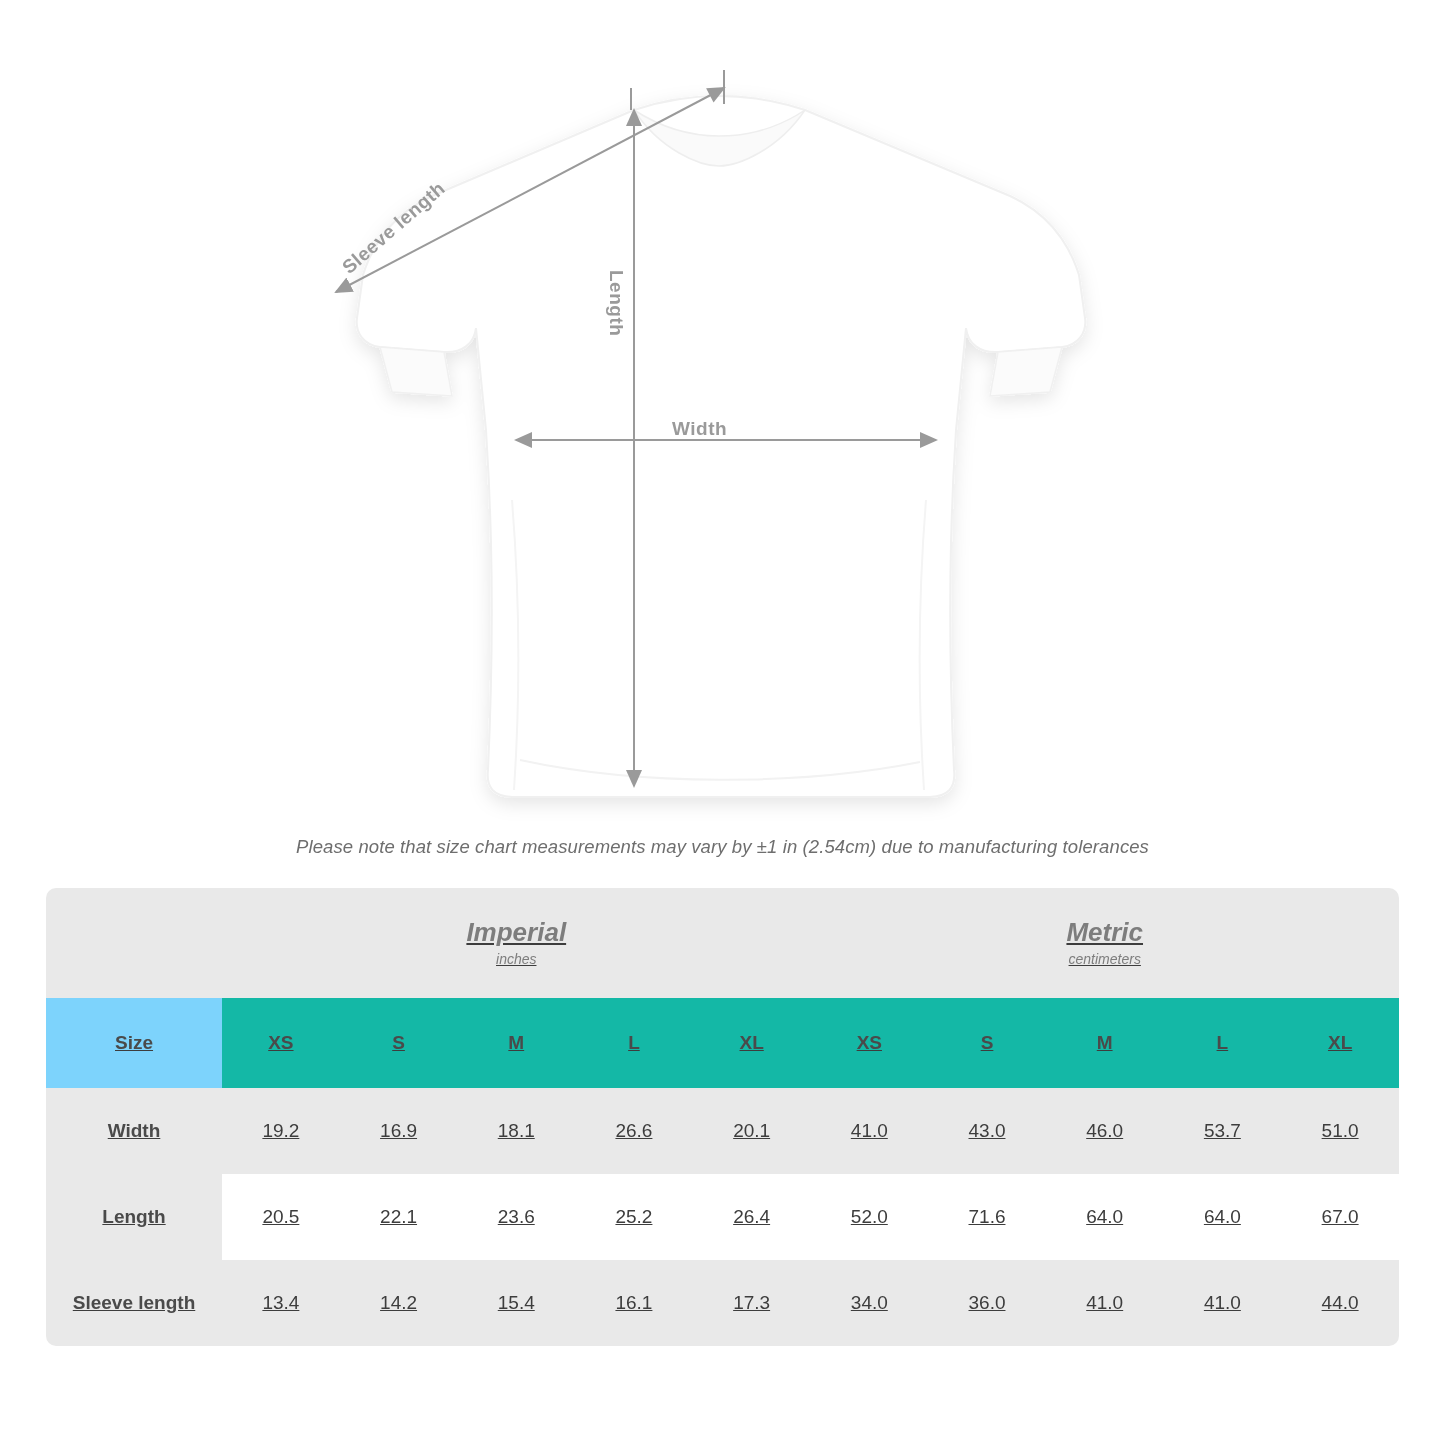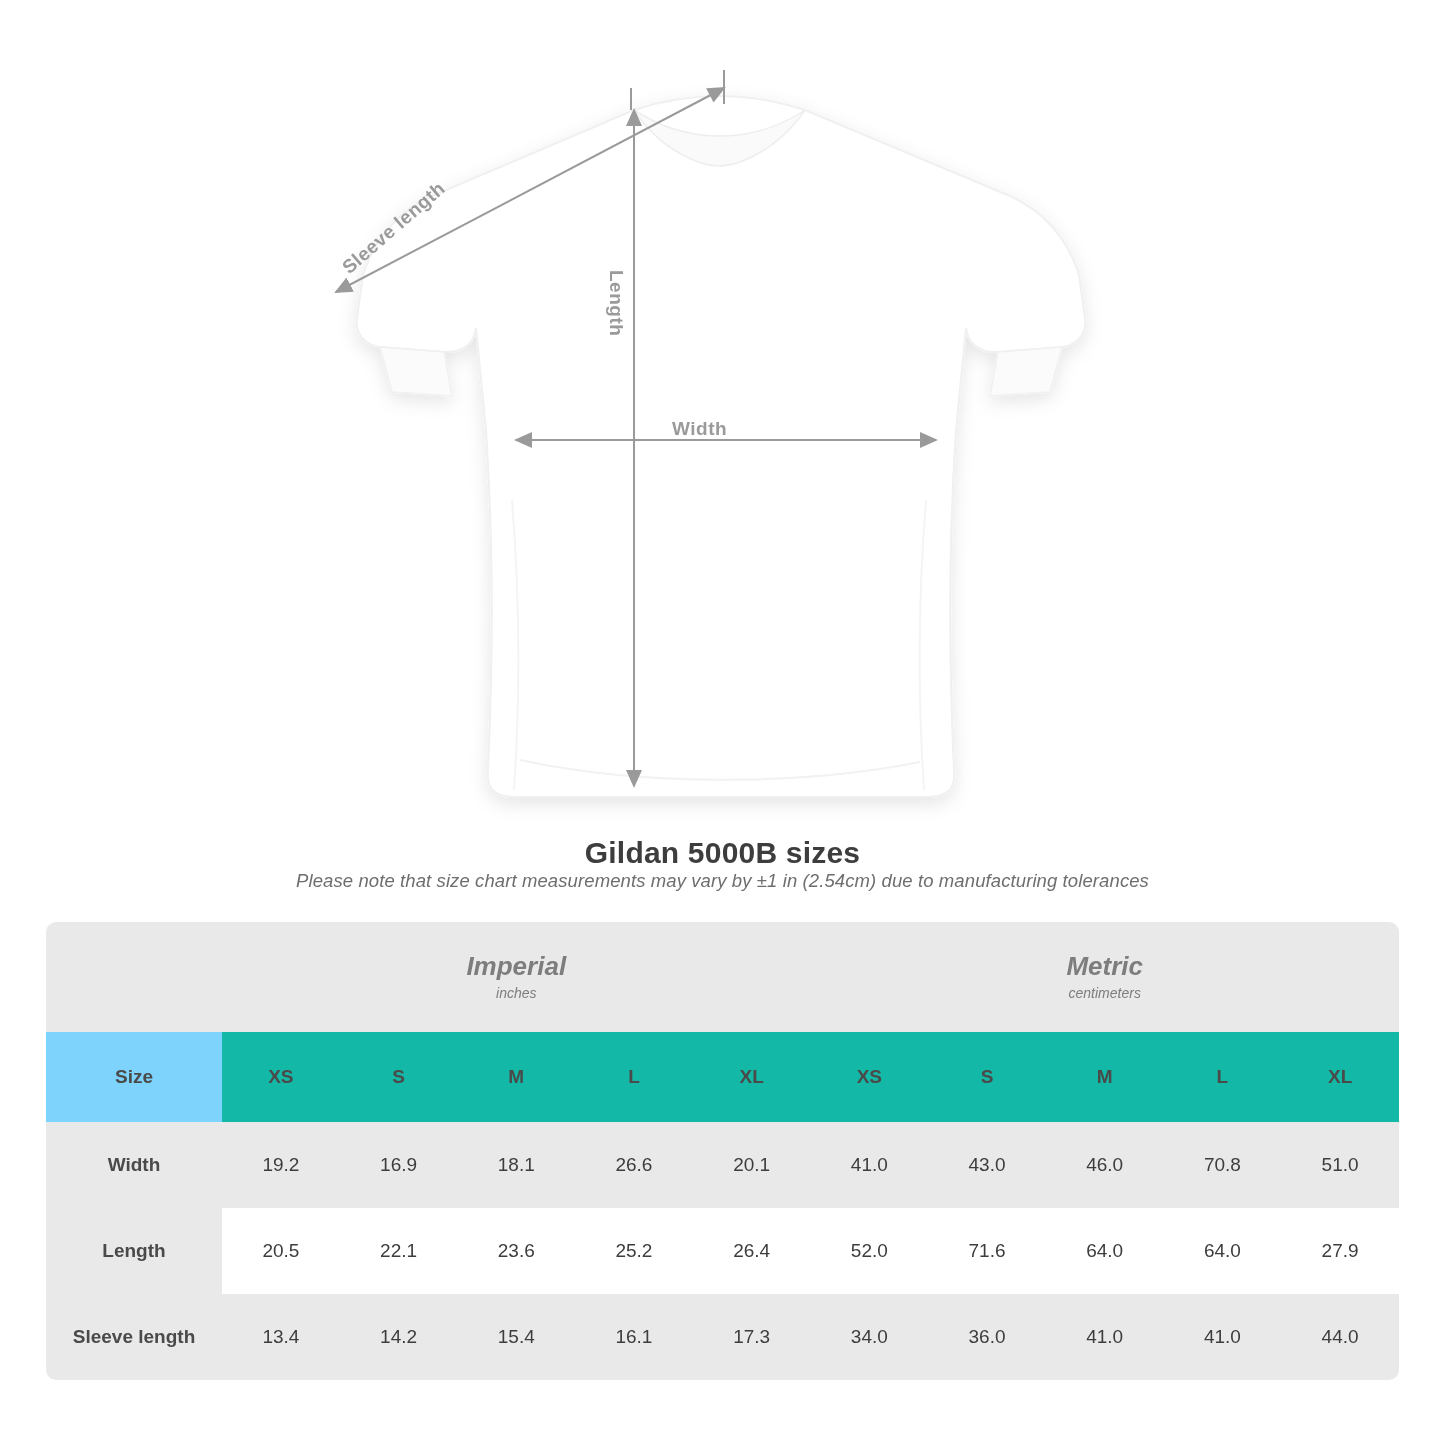--- a/index.html
+++ b/index.html
@@ -71,20 +71,21 @@
   .chart-note {
     font-size: 18.5px;
     font-style: italic;
     color: #6e6e6e;
     letter-spacing: 0.1px;
   }
 
   
   .table-wrap {
     margin: 30px 46px 12px 46px;
+    text-decoration: underline;
   }
   table.size-table {
     width: 1353px;
     border-collapse: collapse;
     table-layout: fixed;
   }
   table.size-table td,
   table.size-table th {
     border: none;
     text-align: center;
@@ -212,21 +213,20 @@
         <line x1="724" y1="70" x2="724" y2="104"></line>
       </g>
     </svg>
 
     <div class="dim-label" id="label-width">Width</div>
     <div class="dim-label" id="label-length">Length</div>
     <div class="dim-label" id="label-sleeve">Sleeve length</div>
   </div>
 
   <div class="title-block">
-    <h1 class="chart-title">Gildan 5000B sizes</h1>
     <div class="chart-note">Please note that size chart measurements may vary by ±1 in (2.54cm) due to manufacturing tolerances</div>
   </div>
 
   <div class="table-wrap">
     <table class="size-table">
       <colgroup>
         <col class="col-label">
         <col class="col-val">
           <col class="col-val">
           <col class="col-val">
@@ -269,36 +269,36 @@
         <tr class="data-row alt">
           <td class="row-label">Width</td>
           <td>19.2</td>
           <td>16.9</td>
           <td>18.1</td>
           <td>26.6</td>
           <td>20.1</td>
           <td>41.0</td>
           <td>43.0</td>
           <td>46.0</td>
-          <td>70.8</td>
+          <td>53.7</td>
           <td>51.0</td>
         </tr>
 
         <tr class="data-row">
           <td class="row-label">Length</td>
           <td>20.5</td>
           <td>22.1</td>
           <td>23.6</td>
           <td>25.2</td>
           <td>26.4</td>
           <td>52.0</td>
           <td>71.6</td>
           <td>64.0</td>
           <td>64.0</td>
-          <td>27.9</td>
+          <td>67.0</td>
         </tr>
 
         <tr class="data-row alt last">
           <td class="row-label">Sleeve length</td>
           <td>13.4</td>
           <td>14.2</td>
           <td>15.4</td>
           <td>16.1</td>
           <td>17.3</td>
           <td>34.0</td>

